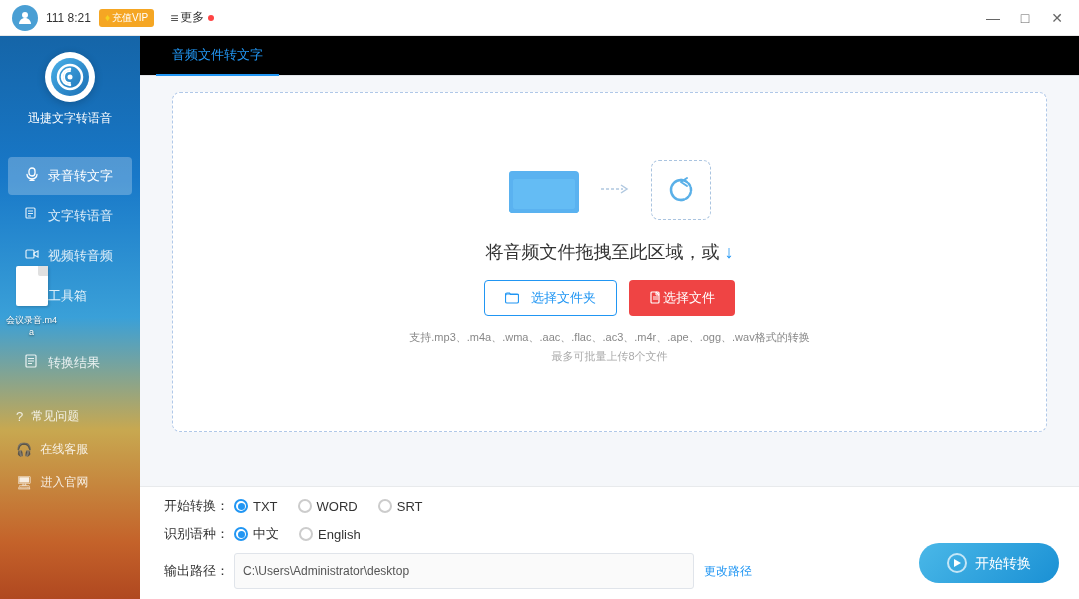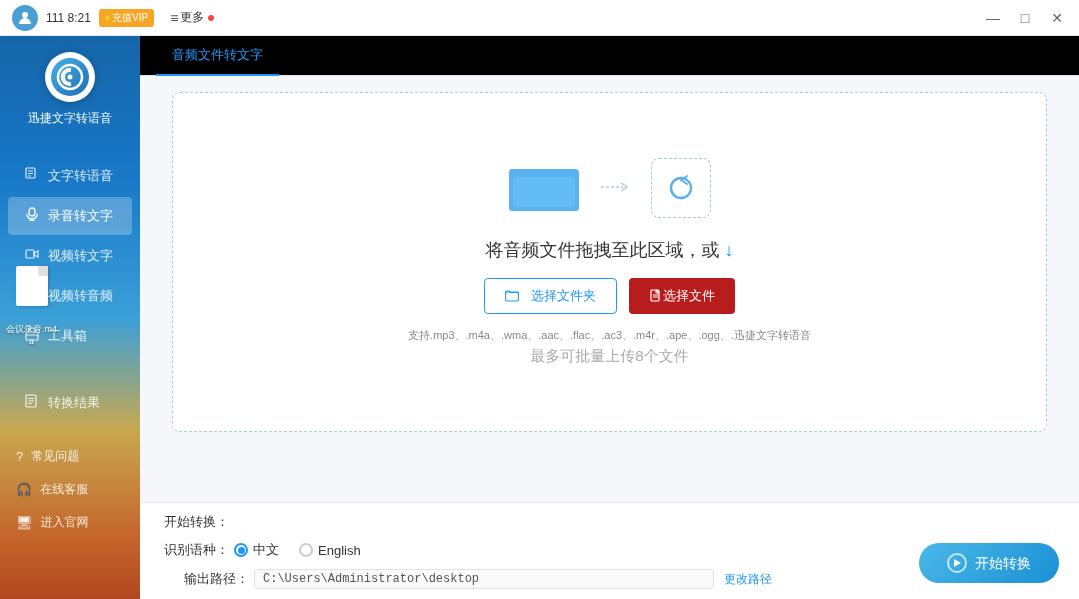--- a/index.html
+++ b/index.html
@@ -194,21 +194,21 @@
     }
 
     
     .desktop-file {
       position: absolute;
       left: -20px;
       top: 180px;
       display: flex;
       flex-direction: column;
       align-items: center;
-      gap: 17px;
+      gap: 8px;
       z-index: 2;
     }
     .file-icon {
       width: 32px;
       height: 40px;
       background: white;
       border-radius: 2px;
       position: relative;
       box-shadow: 1px 1px 3px rgba(0,0,0,0.2);
     }
@@ -320,36 +320,36 @@
       border-radius: 4px;
       font-size: 13px;
       cursor: pointer;
       display: flex;
       align-items: center;
       gap: 12px;
     }
     .btn-file {
       padding: 8px 20px;
       border: none;
-      background: #b91c1c;
+      background: #ef4444;
       color: white;
       border-radius: 4px;
       font-size: 13px;
       cursor: pointer;
       display: flex;
       align-items: center;
       gap: 0;
     }
     .formats-text {
       font-size: 11px;
       color: #888;
       margin-bottom: 4px;
     }
     .limit-text {
-      font-size: 15px;
+      font-size: 11px;
       color: #aaa;
     }
     .setting-row {
       display: flex;
       align-items: center;
       margin-bottom: 10px;
       font-size: 13px;
     }
     .setting-label {
       width: 70px;
@@ -387,36 +387,34 @@
       background: #2196f3;
     }
     .radio-label {
       font-size: 13px;
       color: #333;
     }
     .output-row {
       display: flex;
       align-items: center;
       margin-top: 4px;
-      margin-left: 20px;
     }
     .output-path-box {
       flex: 1;
       max-width: 460px;
-      height: 20px;
+      height: 36px;
       border: 1px solid #e0e4ea;
       border-radius: 3px;
       padding: 0 8px;
       font-size: 12px;
       color: #555;
       background: #fafafa;
       display: flex;
       align-items: center;
       overflow: hidden;
-      font-family: Liberation Mono, monospace;
     }
     .change-path-btn {
       margin-left: 10px;
       color: #2196f3;
       font-size: 12px;
       cursor: pointer;
       white-space: nowrap;
     }
 
     
@@ -495,53 +493,44 @@
             <circle cx="14" cy="14" r="12" stroke="white" stroke-width="2.5" fill="none"></circle>
             <path d="M14 6 C9 6, 6 10, 6 14 C6 18, 9 22, 14 22" stroke="white" stroke-width="2.5" fill="none" stroke-linecap="round"></path>
             <path d="M14 8 C10 8, 8 11, 8 14 C8 17, 10 20, 14 20" stroke="white" stroke-width="2" fill="none" stroke-linecap="round"></path>
             <circle cx="14" cy="14" r="2.5" fill="white"></circle>
           </svg>
         </div>
       </div>
       <div class="app-name">迅捷文字转语音</div>
 
       <div class="nav-items">
+        <div class="nav-item active">
+          <span class="nav-icon">
+            <svg width="14" height="14" viewBox="0 0 14 14" fill="none">
+              <rect x="4" y="1" width="6" height="8" rx="3" stroke="white" stroke-width="1.3" fill="none"></rect>
+              <path d="M2 7.5 C2 10.5, 5 12, 7 12 C9 12, 12 10.5, 12 7.5" stroke="white" stroke-width="1.3" fill="none" stroke-linecap="round"></path>
+              <line x1="7" y1="12" x2="7" y2="13.5" stroke="white" stroke-width="1.3" stroke-linecap="round"></line>
+              <line x1="5" y1="13.5" x2="9" y2="13.5" stroke="white" stroke-width="1.3" stroke-linecap="round"></line>
+            </svg>
+          </span>
+          <span>录音转文字</span>
+        </div>
+
         <div class="nav-item">
           <span class="nav-icon">
             <svg width="14" height="14" viewBox="0 0 14 14" fill="rgba(255,255,255,0.85)">
               <rect x="1" y="1" width="9" height="10" rx="1" stroke="rgba(255,255,255,0.85)" stroke-width="1.2" fill="none"></rect>
               <line x1="3" y1="4" x2="8" y2="4" stroke="rgba(255,255,255,0.85)" stroke-width="1"></line>
               <line x1="3" y1="6.5" x2="8" y2="6.5" stroke="rgba(255,255,255,0.85)" stroke-width="1"></line>
               <line x1="3" y1="9" x2="6" y2="9" stroke="rgba(255,255,255,0.85)" stroke-width="1"></line>
             </svg>
           </span>
           <span>文字转语音</span>
         </div>
 
-        <div class="nav-item active">
-          <span class="nav-icon">
-            <svg width="14" height="14" viewBox="0 0 14 14" fill="none">
-              <rect x="4" y="1" width="6" height="8" rx="3" stroke="white" stroke-width="1.3" fill="none"></rect>
-              <path d="M2 7.5 C2 10.5, 5 12, 7 12 C9 12, 12 10.5, 12 7.5" stroke="white" stroke-width="1.3" fill="none" stroke-linecap="round"></path>
-              <line x1="7" y1="12" x2="7" y2="13.5" stroke="white" stroke-width="1.3" stroke-linecap="round"></line>
-              <line x1="5" y1="13.5" x2="9" y2="13.5" stroke="white" stroke-width="1.3" stroke-linecap="round"></line>
-            </svg>
-          </span>
-          <span>录音转文字</span>
-        </div>
-
-        <div class="nav-item">
-          <span class="nav-icon">
-            <svg width="14" height="14" viewBox="0 0 14 14" fill="none">
-              <rect x="1" y="3" width="8" height="8" rx="1" stroke="rgba(255,255,255,0.85)" stroke-width="1.2" fill="none"></rect>
-              <path d="M9 6 L13 4 L13 10 L9 8 Z" stroke="rgba(255,255,255,0.85)" stroke-width="1.2" fill="none"></path>
-            </svg>
-          </span>
-          <span>视频转文字</span>
-        </div>
 
         <div class="nav-item">
           <span class="nav-icon">
             <svg width="14" height="14" viewBox="0 0 14 14" fill="none">
               <rect x="1" y="3" width="8" height="8" rx="1" stroke="rgba(255,255,255,0.85)" stroke-width="1.2" fill="none"></rect>
               <path d="M9 6 L13 4 L13 10 L9 8 Z" stroke="rgba(255,255,255,0.85)" stroke-width="1.2" fill="none"></path>
             </svg>
           </span>
           <span>视频转音频</span>
         </div>
@@ -648,29 +637,43 @@
               <rect x="2" y="1" width="8" height="11" rx="1" stroke="white" stroke-width="1.2" fill="none"></rect>
               <path d="M7 1 L10 4" stroke="white" stroke-width="1.2" fill="none"></path>
               <path d="M7 1 L7 4 L10 4" stroke="white" stroke-width="1" fill="none"></path>
               <line x1="4" y1="6" x2="9" y2="6" stroke="white" stroke-width="1"></line>
               <line x1="4" y1="8" x2="9" y2="8" stroke="white" stroke-width="1"></line>
             </svg>
             <span>选择文件</span>
           </button>
         </div>
 
-        <div class="formats-text">支持.mp3、.m4a、.wma、.aac、.flac、.ac3、.m4r、.ape、.ogg、.迅捷文字转语音</div>
+        <div class="formats-text">支持.mp3、.m4a、.wma、.aac、.flac、.ac3、.m4r、.ape、.ogg、.wav格式的转换</div>
         <div class="limit-text">最多可批量上传8个文件</div>
       </div>
     </div>
 
     <div class="bottom-area">
 
       <div class="setting-row">
         <span class="setting-label">开始转换：</span>
+        <div class="radio-group">
+          <label class="radio-item">
+            <div class="radio-dot checked"></div>
+            <span class="radio-label">TXT</span>
+          </label>
+          <label class="radio-item">
+            <div class="radio-dot"></div>
+            <span class="radio-label">WORD</span>
+          </label>
+          <label class="radio-item">
+            <div class="radio-dot"></div>
+            <span class="radio-label">SRT</span>
+          </label>
+        </div>
       </div>
 
       <div class="setting-row">
         <span class="setting-label">识别语种：</span>
         <div class="radio-group">
           <label class="radio-item">
             <div class="radio-dot checked"></div>
             <span class="radio-label">中文</span>
           </label>
           <label class="radio-item">

